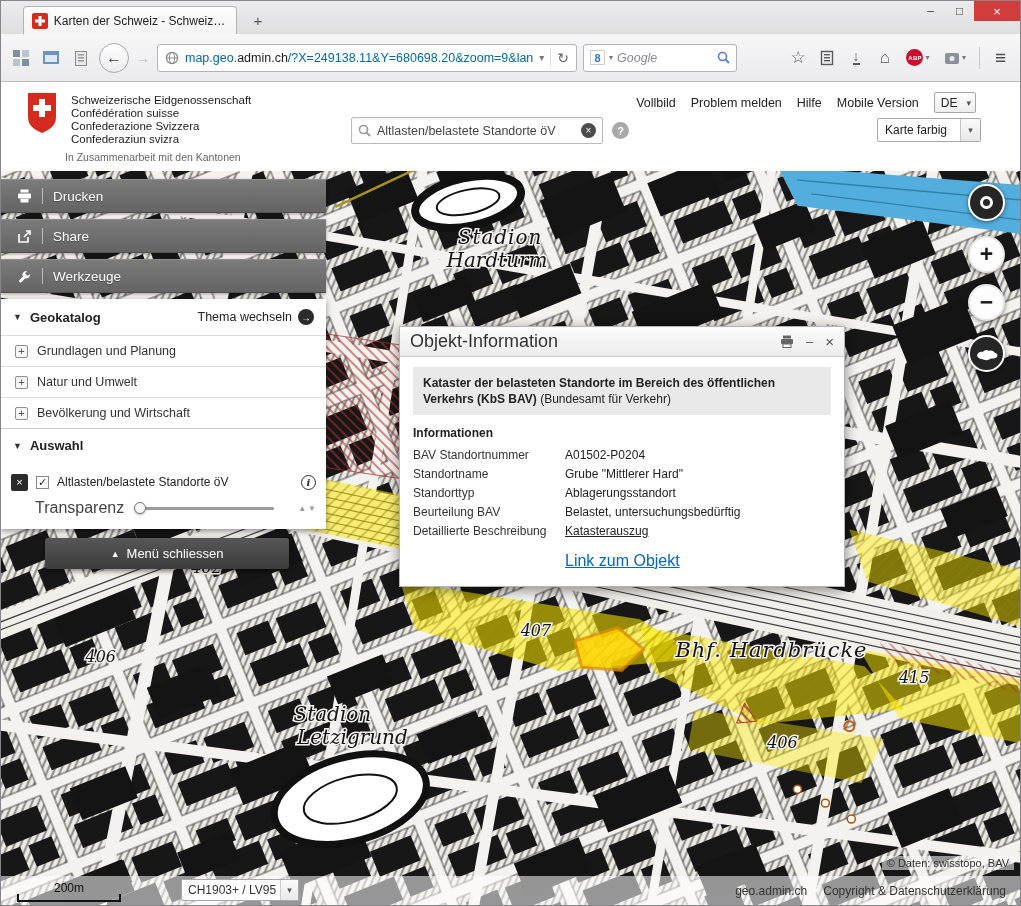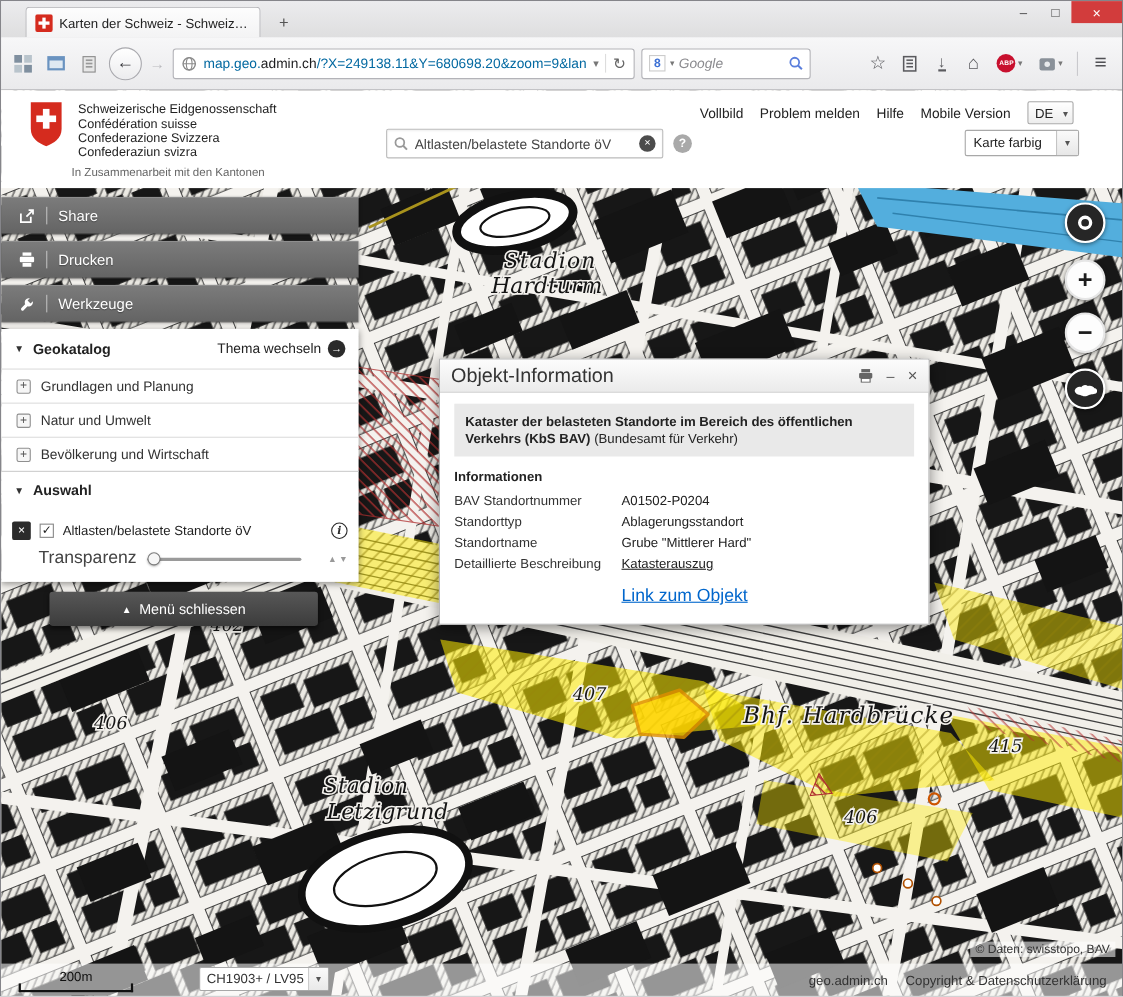--- a/index.html
+++ b/index.html
@@ -426,35 +426,35 @@
       </div>
 
       <div class="style-select">
         <span class="lbl">Karte farbig</span>
         <span class="arrbox">▾</span>
       </div>
     </div>
 
     <div class="sidebar">
       <div class="dark-row">
-        <svg width="15" height="15" viewBox="0 0 15 15">
-            <path d="M2 5 v8 h9 v-5" fill="none" stroke="#fff" stroke-width="1.6"></path>
-            <path d="M7 8 L13 2 M9 2 h4 v4" fill="none" stroke="#fff" stroke-width="1.6"></path>
-          </svg>
-        <span class="vsep"></span>
-        <span>Share</span>
-      </div>
-      <div class="dark-row">
         <svg width="15" height="14">
             <rect x="3.5" y="0.5" width="8" height="3" fill="#fff"></rect>
             <rect x="1" y="4.5" width="13" height="5" rx="1" fill="#fff"></rect>
             <rect x="3.5" y="10" width="8" height="3.5" fill="#fff"></rect>
           </svg>
         <span class="vsep"></span>
         <span>Drucken</span>
+      </div>
+      <div class="dark-row">
+        <svg width="15" height="15" viewBox="0 0 15 15">
+            <path d="M2 5 v8 h9 v-5" fill="none" stroke="#fff" stroke-width="1.6"></path>
+            <path d="M7 8 L13 2 M9 2 h4 v4" fill="none" stroke="#fff" stroke-width="1.6"></path>
+          </svg>
+        <span class="vsep"></span>
+        <span>Share</span>
       </div>
       <div class="dark-row">
         <svg width="15" height="15" viewBox="0 0 16 16">
             <path d="M13.7 5.2 a4 4 0 1 1 -2.9 -2.9 L8.6 4.5 l2.9 2.9 Z" fill="#fff"></path>
             <rect x="1.5" y="9.5" width="8" height="3" rx="1.5" transform="rotate(-45 5.5 11)" fill="#fff"></rect>
           </svg>
         <span class="vsep"></span>
         <span>Werkzeuge</span>
       </div>
 
@@ -535,26 +535,30 @@
       <div class="pop-body">
         <div class="pop-src">
           <b>Kataster der belasteten Standorte im Bereich des öffentlichen Verkehrs (KbS BAV)</b> <span>(Bundesamt für Verkehr)</span>
         </div>
         <div class="pop-sec">Informationen</div>
         <div class="info-row">
           <span class="lab">BAV Standortnummer</span>
             <span class="val">A01502-P0204</span>
         </div>
         <div class="info-row">
+          <span class="lab">Standortname</span>
+            <span class="val">Grube "Mittlerer Hard"</span>
+        </div>
+        <div class="info-row">
           <span class="lab">Standorttyp</span>
             <span class="val">Ablagerungsstandort</span>
         </div>
         <div class="info-row">
-          <span class="lab">Standortname</span>
-            <span class="val">Grube "Mittlerer Hard"</span>
+          <span class="lab">Beurteilung BAV</span>
+            <span class="val">Belastet, untersuchungsbedürftig</span>
         </div>
         <div class="info-row">
           <span class="lab">Detaillierte Beschreibung</span>
             <span class="val plink">Katasterauszug</span>
         </div>
         <div class="obj-link plink">Link zum Objekt</div>
       </div>
     </div>
 
     <div class="attribution">© Daten: swisstopo, BAV</div>

